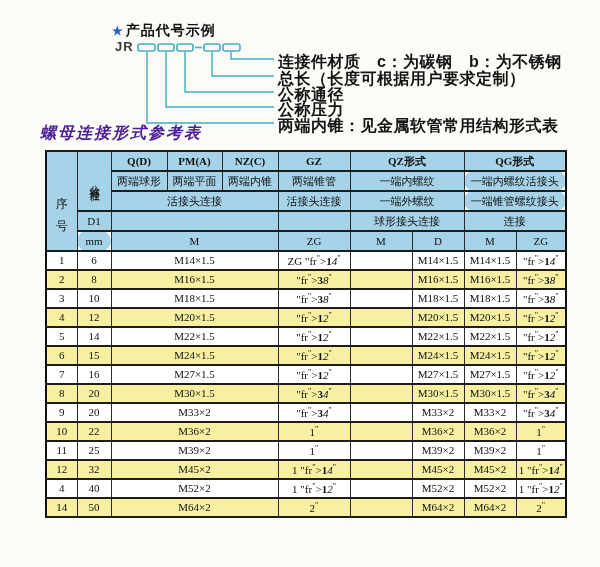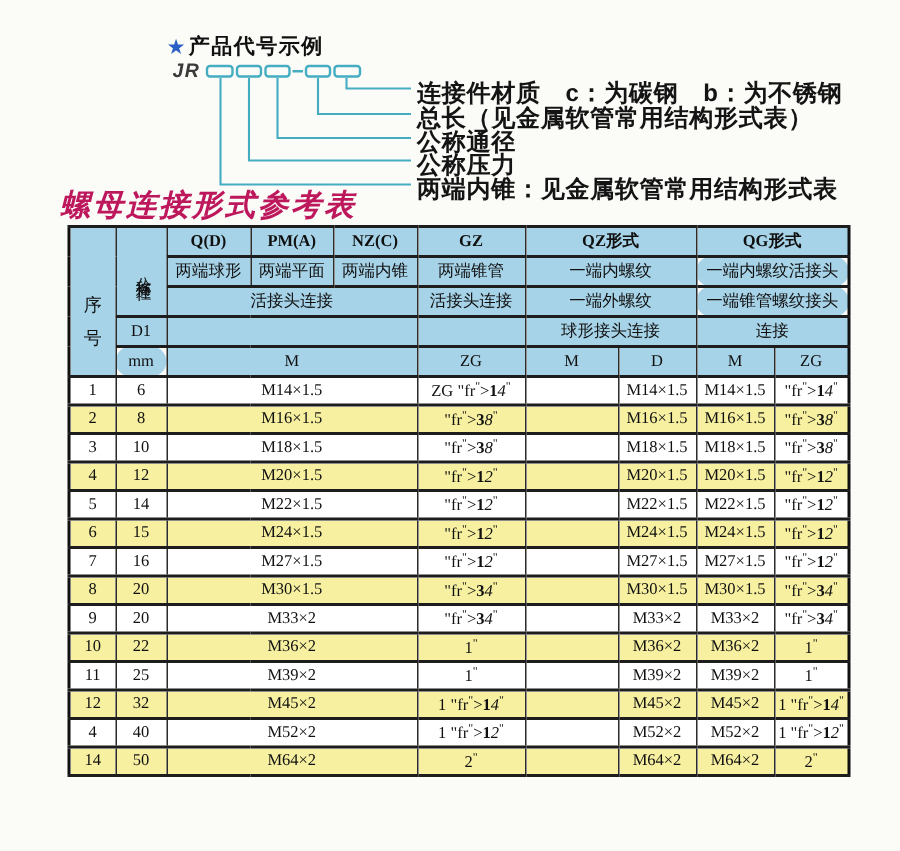--- a/index.html
+++ b/index.html
@@ -11,28 +11,28 @@
   *{box-sizing:border-box;margin:0;padding:0;}
   body{margin:0;background:#e9e9e9;font-family:"Liberation Sans",sans-serif;}
   .page{position:relative;width:600px;height:567px;background:#fbfbf8;overflow:hidden;}
 
   
   .diag-svg{position:absolute;left:0;top:0;pointer-events:none;}
   .diag-heading{position:absolute;left:112px;top:22px;font-size:14px;font-weight:bold;
     color:#101010;letter-spacing:1px;white-space:nowrap;}
   .diag-heading .star{color:var(--star-blue,#2a5fc4);font-size:12px;margin-right:2px;}
   .jr-prefix{position:absolute;left:115px;top:39px;font-size:13px;font-weight:bold;color:#3a3a3a;
-    letter-spacing:1px;font-style:italic;}
+    letter-spacing:1px;}
   .diag-label{position:absolute;left:278px;font-size:16px;font-weight:bold;color:#141414;
     white-space:nowrap;letter-spacing:0.5px;}
 
   
-  .tbl-title{position:absolute;left:40px;top:123px;font-size:20px;font-weight:bold;
+  .tbl-title{position:absolute;left:40px;top:123px;font-size:16px;font-weight:bold;
     font-family:"Liberation Serif","DejaVu Serif",serif;font-style:italic;
-    color:#be185d;letter-spacing:2px;white-space:nowrap;}
+    color:#4c1d95;letter-spacing:2px;white-space:nowrap;}
 
   
   table.ref{position:absolute;left:45px;top:150px;width:520px;border-collapse:collapse;
     table-layout:fixed;font-family:"Liberation Serif","DejaVu Serif",serif;color:#101010;
     border:2px solid #101010;}
   table.ref td{border-left:1px solid #2b2b2b;border-right:1px solid #2b2b2b;
     border-top:2px solid #1d1d1d;border-bottom:2px solid #1d1d1d;
     text-align:center;vertical-align:middle;padding:0 1px;overflow:hidden;
     font-size:11px;line-height:1.15;}
   tr.h{height:20px;}
@@ -69,21 +69,21 @@
       <polyline points="166,52 166,107 274,107"></polyline>
       <polyline points="147,52 147,123 274,123"></polyline>
     </g>
   </svg>
 
   <div class="diag-heading"><span class="star">★</span><span>产品代号示例</span></div>
 
   <div class="jr-prefix">JR</div>
 
   <div class="diag-label" style="top:52px">连接件材质　c：为碳钢　b：为不锈钢</div>
-  <div class="diag-label" style="top:69px">总长（见金属软管常用结构形式表）</div>
+  <div class="diag-label" style="top:69px">总长（长度可根据用户要求定制）</div>
   <div class="diag-label" style="top:85px">公称通径</div>
   <div class="diag-label" style="top:100px">公称压力</div>
   <div class="diag-label" style="top:116px">两端内锥：见金属软管常用结构形式表</div>
 
   <div class="tbl-title">螺母连接形式参考表</div>
 
   <table class="ref">
     <colgroup>
       <col style="width:31px">
         <col style="width:34px">

